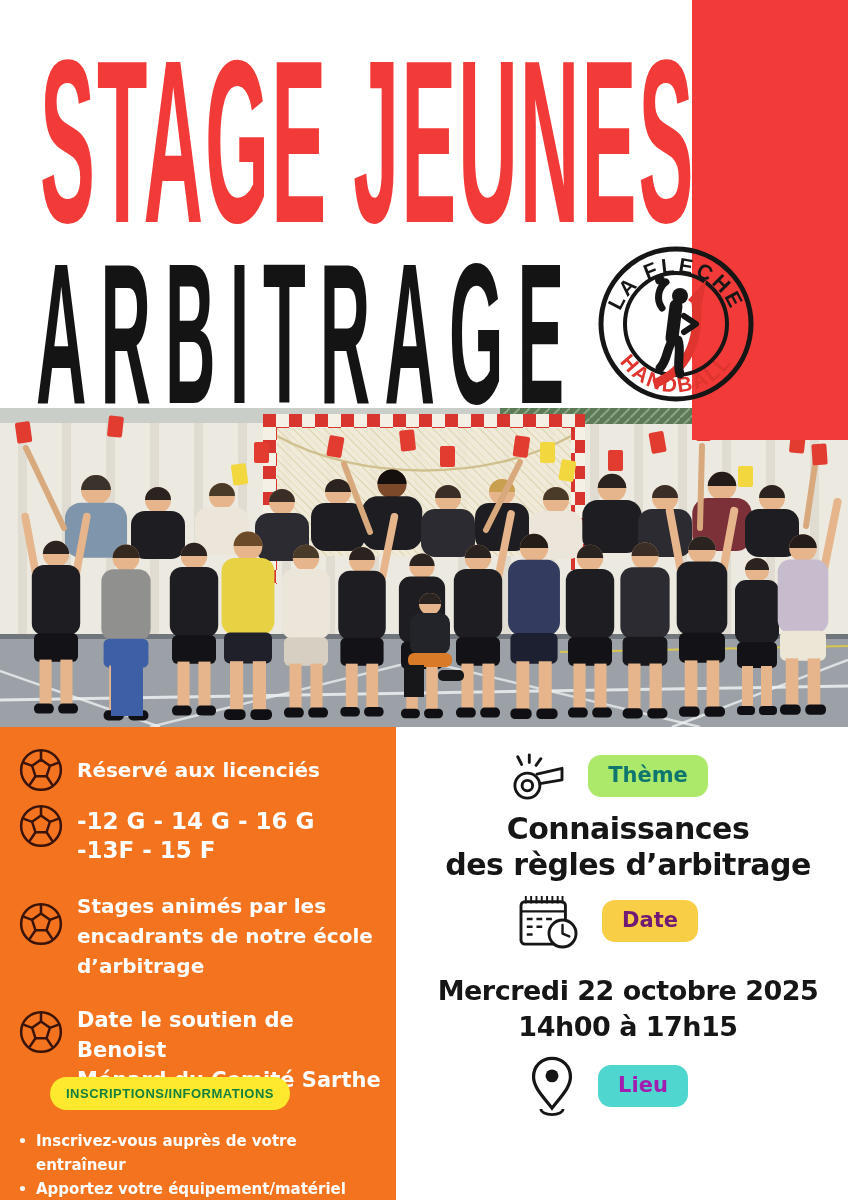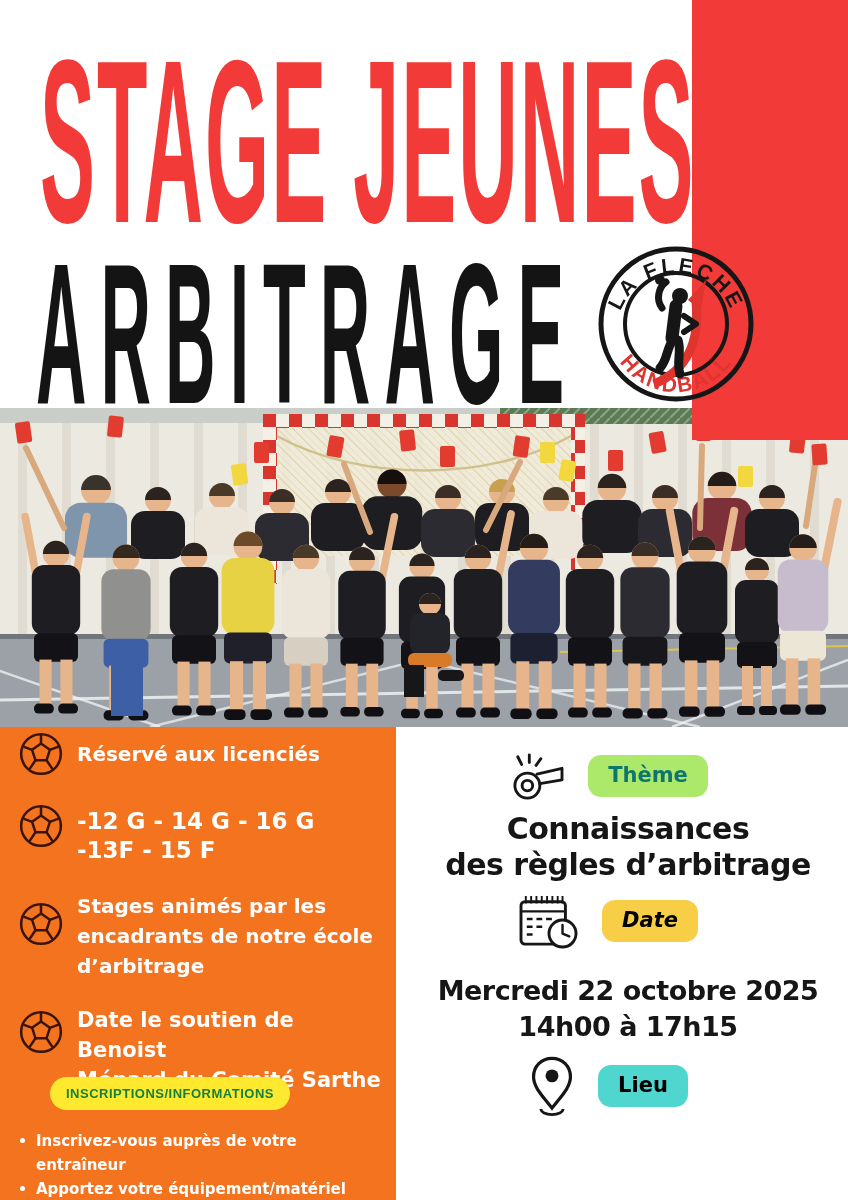--- a/index.html
+++ b/index.html
@@ -27,38 +27,38 @@
   .nvy{--shirt:#333c5e;--pants:#1c2030;--hair:#241d18}
   .mar{--shirt:#7c3038;--pants:#17171c;--hair:#231c18}
   .blu{--shirt:#7e95ac;--pants:#17171c;--hair:#3a332c}
   .blnd{--hair:#c9a050}
   .dskin{--skin:#7c4a2b;--hair:#15100d}
   
   .info{position:absolute;left:0;top:727px;width:396px;height:473px;background:var(--orange,#F4731E);z-index:1;color:#fff;}
   .info .row{position:absolute;left:0;width:396px;}
   .ball{position:absolute;left:18px;width:46px;height:46px;}
   .itxt{margin-left:77px;width:310px;font-weight:bold;}
-  .r1{top:4px;} .r1 .itxt{font-size:20px;line-height:46px;}
+  .r1{top:20px;} .r1 .itxt{font-size:20px;line-height:46px;}
   .r2{top:76px;} .r2 .itxt{font-size:23px;line-height:29px;padding-top:4px;}
   .r3{top:160px;} .r3 .ball{top:14px;} .r3 .itxt{font-size:20px;line-height:30px;padding-top:4px;}
   .r4{top:272px;} .r4 .ball{top:10px;} .r4 .itxt{font-size:21px;line-height:30px;padding-top:6px;}
   .pill{position:absolute;left:50px;top:350px;background:var(--pill_yellow,#FFE92E);color:#15803d;
         border-radius:22px;padding:9px 16px;font-family:"Liberation Sans",sans-serif;
         font-weight:800;font-size:13px;letter-spacing:.5px;white-space:nowrap;}
   .blist{position:absolute;left:20px;top:402px;width:366px;}
   .bitem{display:flex;align-items:baseline;font-size:15px;font-weight:bold;line-height:24px;}
   .bdot{flex:0 0 auto;width:5px;height:5px;border-radius:50%;background:#fff;margin-right:11px;position:relative;top:-3px;}
   
   .details{position:absolute;left:396px;top:727px;width:452px;height:473px;z-index:1;color:#161616;}
   .drow{position:absolute;left:0;width:452px;display:flex;align-items:center;justify-content:center;gap:22px;transform:translateX(-14px);}
   .dr1{top:24px;} .dr2{top:166px;} .dr3{top:326px;}
   .badge{border-radius:13px;padding:9px 20px;font-size:21px;font-weight:600;line-height:1.1;}
   .badge-theme{background:var(--theme_green,#ACE96B);color:#0f766e;}
-  .badge-date{background:var(--date_yellow,#F8CE46);color:#000000;font-style:italic;}
-  .badge-lieu{background:var(--lieu_cyan,#4FD6CE);color:#000000;}
+  .badge-date{background:var(--date_yellow,#F8CE46);color:#701a75;}
+  .badge-lieu{background:var(--lieu_cyan,#4FD6CE);color:#a21caf;}
   .dtext{position:absolute;left:6px;width:452px;text-align:center;font-weight:bold;color:#161616;}
   .theme-text{top:84px;font-size:30px;line-height:36px;letter-spacing:-.5px;}
   .date-text{top:246px;font-size:27px;line-height:36px;letter-spacing:-.5px;}
   .lieu-text{top:400px;font-size:21px;letter-spacing:-.3px;}
   .oicon{flex:0 0 auto;}
 </style>
 </head>
 <body>
 
 <div class="poster">

